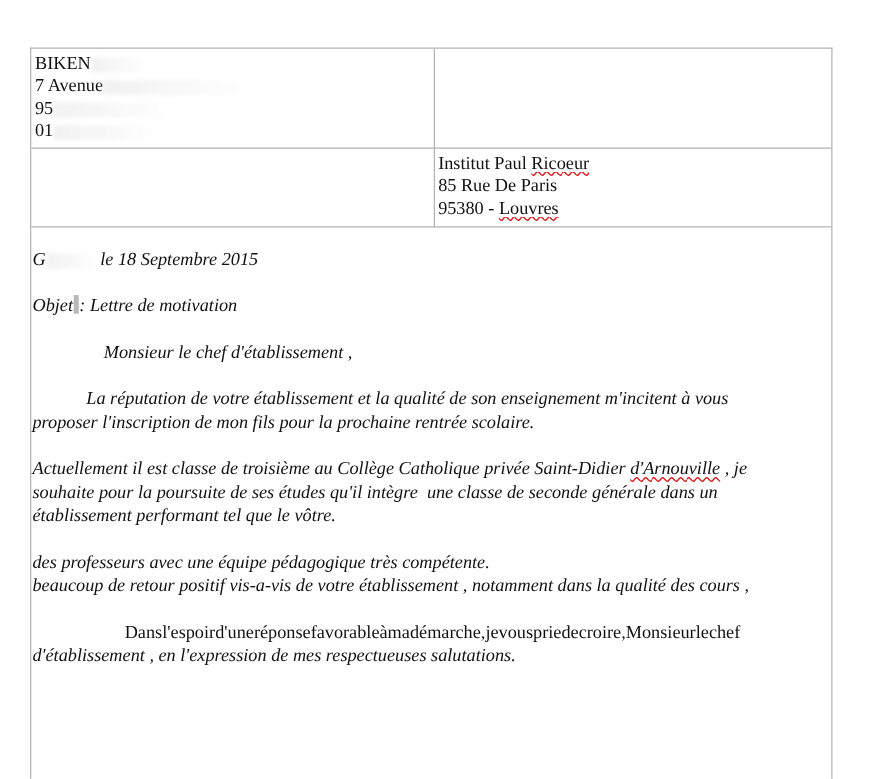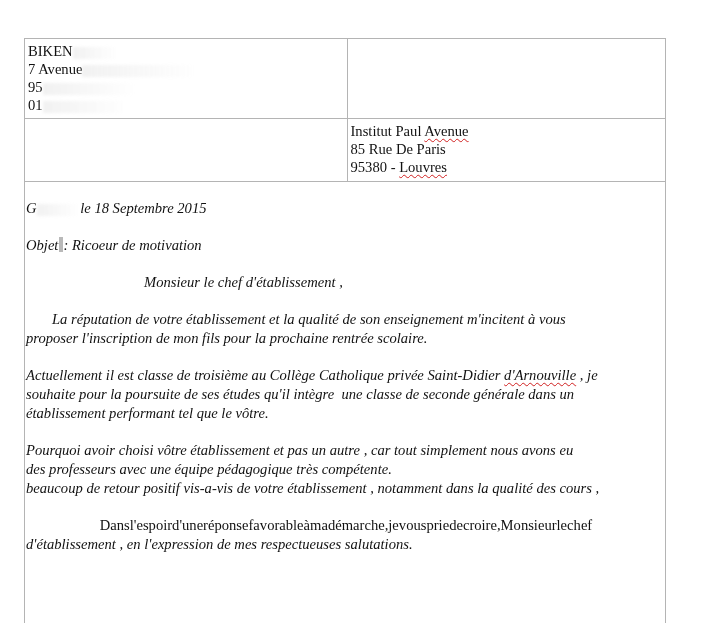--- a/index.html
+++ b/index.html
@@ -60,22 +60,22 @@
     }
     .body-text {
       position: absolute;
       left: 1px;
       top: 160px;
       width: 640px;
       line-height: 19px;
     }
     .line { white-space: pre; height: 19px; font-style: italic; }
     .gap { height: 18px; }
-    .salutation { padding-left: 118px; }
-    .indent { padding-left: 26px; }
+    .salutation { padding-left: 57px; }
+    .indent { padding-left: 43px; }
     .justify-line {
       display: flex;
       justify-content: center;
       white-space: pre;
       height: 19px;
     }
     .cursor-mark {
       display: inline-block;
       width: 4px;
       height: 15px;
@@ -96,51 +96,50 @@
         <div><span>BIKEN</span><span class="redact" style="width:42px"></span></div>
         <div><span>7 Avenue</span><span class="redact" style="width:110px"></span></div>
         <div><span>95</span><span class="redact" style="width:90px"></span></div>
         <div><span>01</span><span class="redact" style="width:80px"></span></div>
       </td>
       <td class="cell cell-right"></td>
     </tr>
     <tr class="hrow2">
       <td class="cell cell-left"></td>
       <td class="cell cell-right">
-        <div><span>Institut Paul </span><span class="spell">Avenue</span></div>
+        <div><span>Institut Paul </span><span class="spell">Ricoeur</span></div>
         <div>85 Rue De Paris</div>
         <div><span>95380 - </span><span class="spell">Louvres</span></div>
       </td>
     </tr>
   </tbody>
     </table>
 
   <div class="body-text">
     <div class="line"><span>G</span><span class="redact" style="width:40px"></span><span> le 18 Septembre 2015</span></div>
     <div class="gap"></div>
-    <div class="line"><span>Objet</span><span class="cursor-mark"></span><span>: Ricoeur de motivation</span></div>
+    <div class="line"><span>Objet</span><span class="cursor-mark"></span><span>: Lettre de motivation</span></div>
     <div class="gap"></div>
     <div class="line salutation">Monsieur le chef d'établissement ,</div>
     <div class="gap"></div>
 
     <div>
       <div class="line indent">La réputation de votre établissement et la qualité de son enseignement m'incitent à vous</div>
       <div class="line">proposer l'inscription de mon fils pour la prochaine rentrée scolaire.</div>
     </div>
     <div class="gap"></div>
 
     <div>
       <div class="line"><span>Actuellement il est classe de troisième au Collège Catholique privée Saint-Didier </span><span class="spell">d'Arnouville</span><span> , je</span></div>
       <div class="line">souhaite pour la poursuite de ses études qu'il intègre  une classe de seconde générale dans un</div>
       <div class="line">établissement performant tel que le vôtre.</div>
     </div>
     <div class="gap"></div>
 
     <div>
-      <div class="line">Pourquoi avoir choisi vôtre établissement et pas un autre , car tout simplement nous avons eu</div>
       <div class="line">des professeurs avec une équipe pédagogique très compétente.</div>
       <div class="line">beaucoup de retour positif vis-a-vis de votre établissement , notamment dans la qualité des cours ,</div>
     </div>
     <div class="gap"></div>
 
     <div>
       <div class="justify-line" id="justified-line"><span>Dans</span><span>l'espoir</span><span>d'une</span><span>réponse</span><span>favorable</span><span>à</span><span>ma</span><span>démarche,</span><span>je</span><span>vous</span><span>prie</span><span>de</span><span>croire,</span><span>Monsieur</span><span>le</span><span>chef</span></div>
       <div class="line">d'établissement , en l'expression de mes respectueuses salutations.</div>
     </div>
   </div>

